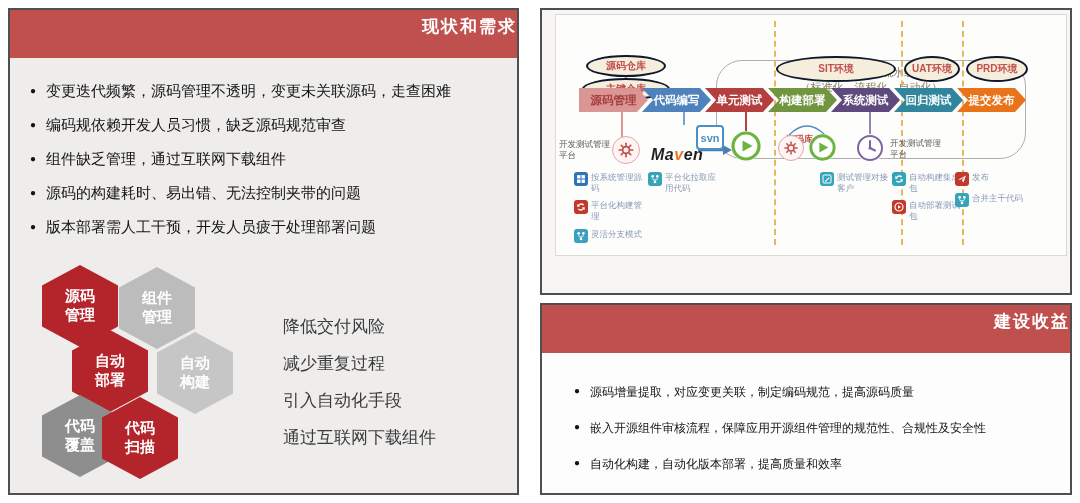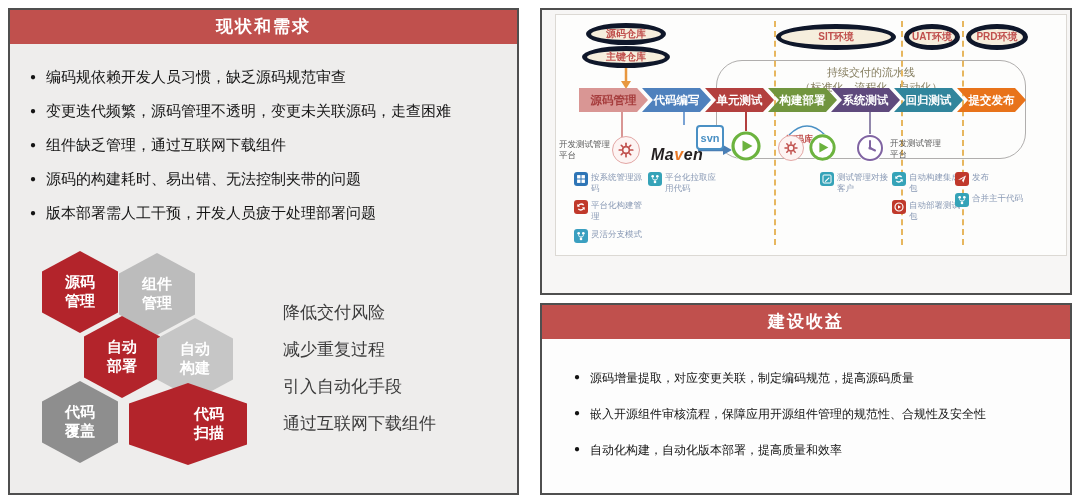--- a/index.html
+++ b/index.html
@@ -1,43 +1,43 @@
 <!DOCTYPE html>
 <html><head>
 <meta charset="utf-8">
 <style>
   html,body{margin:0;padding:0;}
   body{width:1080px;height:503px;background:#ffffff;font-family:"Liberation Sans",sans-serif;}
   .canvas{position:relative;width:1080px;height:503px;background:#fff;overflow:hidden;}
   .panel{position:absolute;border:2px solid #4f4f4f;box-sizing:border-box;background:#fff;display:flex;flex-direction:column;}
-  .panel-header{height:34px;line-height:34px;background:#c0504d;color:#fff;text-align:center;font-weight:bold;font-size:17px;letter-spacing:2px;flex:none;}
+  .panel-header{height:48px;line-height:34px;background:#c0504d;color:#fff;text-align:right;font-weight:bold;font-size:17px;letter-spacing:2px;flex:none;}
   .panel-body{position:relative;flex:1;}
 
   
   #left-panel{left:8px;top:8px;width:511px;height:487px;}
   #left-panel .panel-body{background:#eeedec;}
   .bullets{position:absolute;margin:0;padding:0;list-style:none;color:#141414;}
   #left-bullets{top:22px;left:20px;right:12px;font-size:15px;line-height:21px;}
   #left-bullets li{margin-bottom:13px;padding-left:21px;text-indent:-21px;}
   .bullets li::before{content:"●";font-size:10px;margin-right:10px;vertical-align:2px;}
   .hex{position:absolute;width:76px;height:82px;clip-path:polygon(50% 0,100% 25%,100% 75%,50% 100%,0 75%,0 25%);display:flex;align-items:center;justify-content:center;color:#fff;font-weight:bold;font-size:15px;line-height:1.25;text-align:center;}
   .hex span{width:34px;word-break:break-all;}
   .hex:nth-of-type(1){left:32px;top:207px;}
   .hex:nth-of-type(2){left:109px;top:209px;}
-  .hex:nth-of-type(3){left:74px;top:272px;text-align:center;}
+  .hex:nth-of-type(3){left:62px;top:272px;text-align:center;}
   .hex:nth-of-type(4){left:147px;top:274px;}
   .hex:nth-of-type(5){left:32px;top:337px;}
-  .hex:nth-of-type(6){left:119px;top:339px;padding-left:42px;}
+  .hex:nth-of-type(6){left:92px;top:339px;}
   .goals{position:absolute;left:273px;top:250px;font-size:17px;color:#3c3c3c;line-height:37px;}
 
   
   #solution-panel{left:540px;top:8px;width:532px;height:287px;}
   #solution-panel .panel-body{background:#f7f6f5;}
   .diagram{position:absolute;left:13px;top:4px;width:512px;height:242px;background:#fdfdfc;border:1px solid #dcd9d4;box-sizing:border-box;}
-  .oval{position:absolute;background:#f6eedd;border:5px solid #0f172a;border-radius:50%;color:#c0504d;font-size:10px;font-weight:bold;display:flex;align-items:center;justify-content:center;box-sizing:border-box;}
+  .oval{position:absolute;background:#f6eedd;border:2px solid #0f172a;border-radius:50%;color:#c0504d;font-size:10px;font-weight:bold;display:flex;align-items:center;justify-content:center;box-sizing:border-box;margin-top:32px;}
   .dash{position:absolute;top:6px;height:224px;width:0;border-left:2px dashed #e7b75f;}
   .pbox{position:absolute;left:160px;top:45px;width:310px;height:99px;border:1px solid #b0aead;border-radius:26px;box-sizing:border-box;text-align:center;color:#857d5e;font-size:11px;line-height:1.35;padding-top:4px;}
   .stages{position:absolute;left:23px;top:73px;display:flex;}
   .stage{height:24px;line-height:24px;width:69px;margin-left:-6px;text-align:center;font-size:11.5px;font-weight:bold;clip-path:polygon(0 0,calc(100% - 11px) 0,100% 50%,calc(100% - 11px) 100%,0 100%,11px 50%);}
   .stage:first-child{margin-left:0;clip-path:polygon(0 0,calc(100% - 11px) 0,100% 50%,calc(100% - 11px) 100%,0 100%);}
   .small-label{position:absolute;font-size:8.5px;color:#5a5a5a;line-height:1.25;}
   .small-label.red{color:#c0504d;font-weight:bold;font-size:9px;margin-top:21px;}
   .dcircle{position:absolute;border-radius:50%;background:#fff;box-sizing:border-box;}
   .dcircle svg{display:block;width:100%;height:100%;}
   .gearbg{border:1px solid #e3a7a5;background:#fdf4f3;padding:4px;}
@@ -59,22 +59,22 @@
 </style>
 </head>
 <body>
 
 <div class="canvas">
 
   <section class="panel" id="left-panel">
     <header class="panel-header">现状和需求</header>
     <div class="panel-body">
       <ul class="bullets" id="left-bullets">
+          <li>变更迭代频繁，源码管理不透明，变更未关联源码，走查困难</li>
           <li>编码规依赖开发人员习惯，缺乏源码规范审查</li>
-          <li>变更迭代频繁，源码管理不透明，变更未关联源码，走查困难</li>
           <li>组件缺乏管理，通过互联网下载组件</li>
           <li>源码的构建耗时、易出错、无法控制夹带的问题</li>
           <li>版本部署需人工干预，开发人员疲于处理部署问题</li>
         </ul>
       <div id="hex-cluster">
           <div class="hex" style="background: rgb(179, 36, 43);">
             <span>源码管理</span>
           </div>
           <div class="hex" style="background: rgb(188, 188, 188);">
             <span>组件管理</span>

